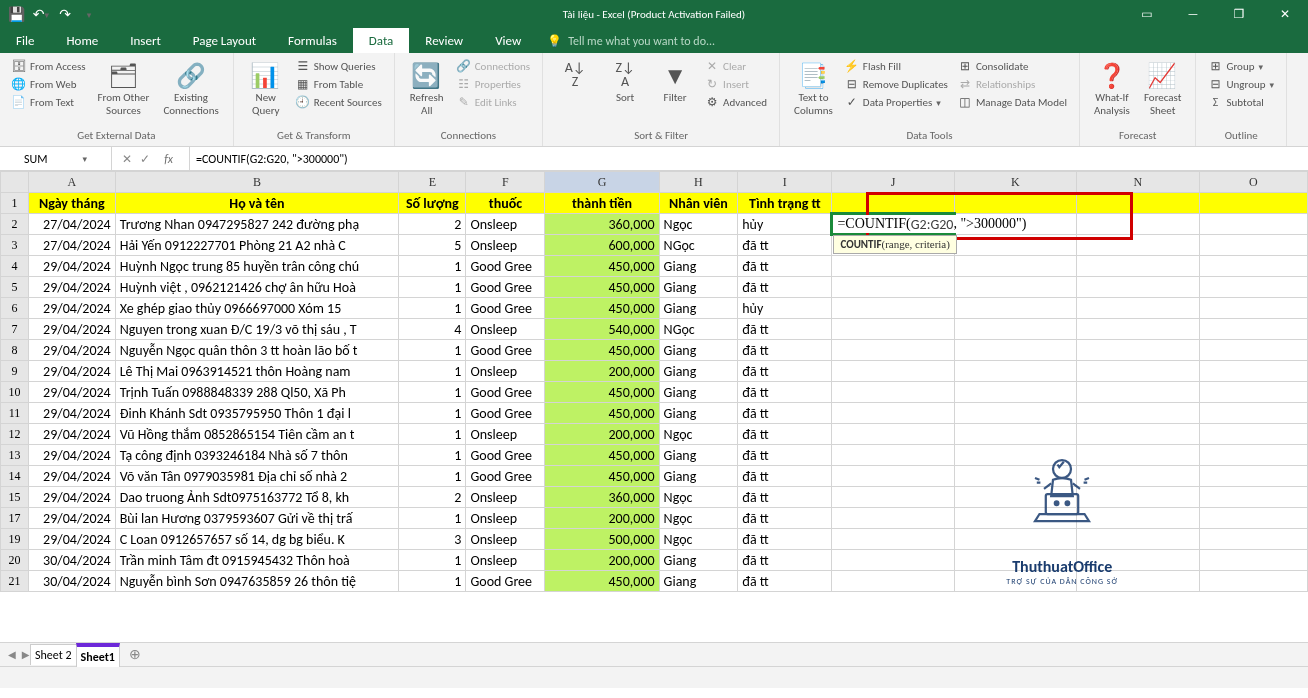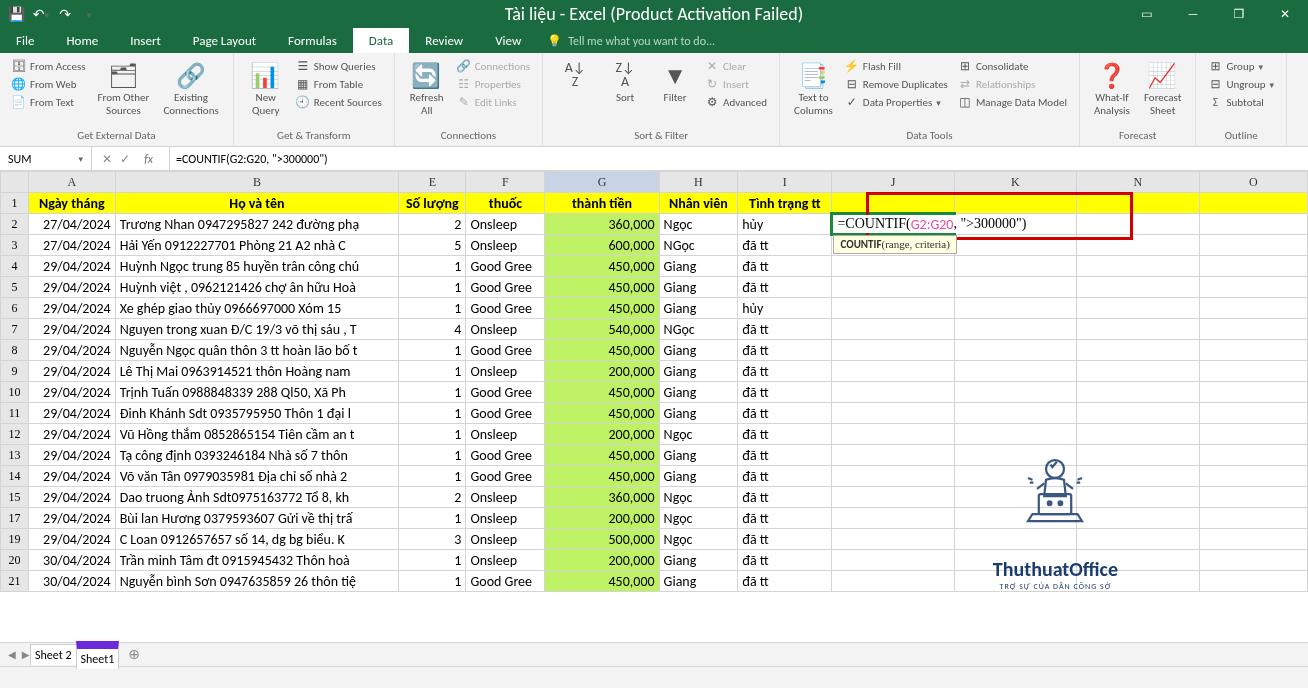--- a/index.html
+++ b/index.html
@@ -1,66 +1,66 @@
 <!DOCTYPE html>
 <html><head>
 <meta charset="utf-8">
 <style>
 *{margin:0;padding:0;box-sizing:border-box;font-family:"Segoe UI",Calibri,Arial,sans-serif;}
 html,body{width:1308px;height:698px;overflow:hidden;background:#fff;}
 .titlebar{height:28px;background:#1a6b3f;display:flex;align-items:center;color:#fff;font-size:12px;position:relative;}
 .qat{display:flex;align-items:center;gap:2px;padding-left:6px;}
 .qat-icon{width:22px;height:22px;display:flex;align-items:center;justify-content:center;font-size:14px;}
-.title-text{position:absolute;left:50%;transform:translateX(-50%);font-size:18px;}
+.title-text{position:absolute;left:50%;transform:translateX(-50%);font-size:11px;}
 .win-controls{position:absolute;right:0;display:flex;}
 .win-btn{width:46px;height:28px;display:flex;align-items:center;justify-content:center;font-size:12px;}
 .ribbon-tabs{height:25px;background:#1a6b3f;display:flex;align-items:stretch;color:#fff;font-size:13px;}
 .ribbon-tab{padding:0 16px;display:flex;align-items:center;cursor:pointer;}
 .ribbon-tab.active{background:#fff;color:#1a6b3f;}
 .tell-me{margin-left:10px;display:flex;align-items:center;color:#b8d8c6;font-size:12px;}
 .tell-me-icon{margin-right:6px;}
 .ribbon{height:94px;background:#f3f3f3;border-bottom:1px solid #d4d4d4;display:flex;font-size:11px;color:#555;}
 .ribbon-group{border-right:1px solid #e0e0e0;padding:4px 8px 2px;display:flex;flex-direction:column;justify-content:space-between;}
 .group-content{display:flex;gap:2px;align-items:flex-start;flex:1;}
 .group-label{text-align:center;font-size:11px;color:#666;padding-bottom:2px;}
 .rbtn{display:flex;align-items:center;gap:4px;padding:2px 4px;white-space:nowrap;cursor:pointer;color:#555;}
 .rbtn.disabled{color:#aaa;}
 .rbtn .ic{width:14px;height:14px;display:inline-flex;align-items:center;justify-content:center;font-size:12px;}
 .rbtn-big{display:flex;flex-direction:column;align-items:center;justify-content:center;gap:2px;padding:4px 6px;min-width:48px;cursor:pointer;color:#555;text-align:center;}
 .rbtn-big .big-ic{width:28px;height:28px;font-size:24px;display:flex;align-items:center;justify-content:center;}
 .col-stack{display:flex;flex-direction:column;gap:0px;}
 .formula-bar{height:24px;background:#fff;border-bottom:1px solid #d4d4d4;display:flex;align-items:center;font-size:12px;}
-.name-box{width:92px;border-right:1px solid #d4d4d4;padding:0 8px;display:flex;align-items:center;justify-content:space-between;height:100%;}
+.name-box{width:112px;border-right:1px solid #d4d4d4;padding:0 24px;display:flex;align-items:center;justify-content:space-between;height:100%;}
 .fb-icons{display:flex;align-items:center;gap:8px;padding:0 10px;border-right:1px solid #d4d4d4;height:100%;color:#888;}
 .fb-fx{padding:0 6px;font-style:italic;color:#737373;}
 .fb-input{flex:1;padding:0 6px;}
 .sheet-area{position:relative;height:471px;overflow:hidden;}
 .grid{border-collapse:collapse;table-layout:fixed;font-size:14px;font-family:"Times New Roman",serif;}
 .grid th,.grid td{border:1px solid #d4d4d4;height:21px;padding:0 4px;overflow:hidden;white-space:nowrap;text-overflow:clip;}
 .grid thead th{background:#e6e6e6;font-weight:normal;font-size:12px;font-family:"Segoe UI";color:#333;text-align:center;position:sticky;top:0;}
 .grid .rowhdr{background:#e6e6e6;font-size:12px;font-family:"Segoe UI";text-align:center;width:28px;min-width:28px;}
 .hdr-row td{background:#ffff00;font-weight:bold;text-align:center;}
 .col-A{width:88px;}.col-B{width:288px;}.col-E{width:68px;}.col-F{width:80px;}.col-G{width:120px;}.col-H{width:80px;}.col-I{width:96px;}.col-J{width:136px;}.col-K{width:136px;}.col-N{width:136px;}.col-O{width:120px;}
 .num{text-align:right;}
 .sel-col{background:#bef264;}
 .sel-col-hdr{background:#c8d4e6!important;}
 .formula-cell{border:3px solid #1a8a3a!important;position:relative;overflow:visible!important;z-index:10;}
 .formula-overlay{position:absolute;left:0;top:0;height:100%;display:flex;align-items:center;background:#fff;padding:0 4px;white-space:nowrap;font-family:"Times New Roman";font-size:14px;}
-.formula-overlay .rng{color:#ec4899;}
+.formula-overlay .rng{color:#404040;}
 .tooltip{position:absolute;left:0;top:100%;margin-top:2px;background:#ffffe1;border:1px solid #aaa;font-size:11px;font-family:"Segoe UI";padding:2px 6px;color:#333;white-space:nowrap;z-index:20;}
 .red-box{position:absolute;border:3px solid #d00000;pointer-events:none;}
 .sheet-tabs{height:24px;background:#f3f3f3;border-top:1px solid #d4d4d4;display:flex;align-items:center;font-size:12px;padding-left:30px;gap:0;}
 .nav-arrows{position:absolute;left:8px;display:flex;gap:6px;color:#888;font-size:10px;}
 .sheet-tab{padding:3px 4px;border:1px solid #ccc;border-bottom:none;background:#fff;margin-right:-1px;cursor:pointer;}
-.sheet-tab.active{font-weight:normal;border-top:8px solid #6d28d9;}
+.sheet-tab.active{font-weight:bold;border-top:4px solid #6d28d9;}
 .add-sheet{padding:3px 10px;color:#888;font-size:14px;}
 .statusbar{height:22px;background:#f3f3f3;border-top:1px solid #d4d4d4;}
 .watermark{position:absolute;right:190px;top:280px;color:#1a3c6e;font-family:Arial;text-align:center;pointer-events:none;z-index:5;}
 .watermark .logo{font-size:60px;line-height:1;opacity:.85;}
-.watermark .brand{font-size:20px;font-weight:bold;margin-top:6px;}
+.watermark .brand{font-size:16px;font-weight:bold;margin-top:6px;}
 .watermark .tag{font-size:8px;letter-spacing:1px;color:#1a3c6e;}
 .chev{font-size:9px;color:#666;}
 </style>
 </head>
 <body>
 
 <div class="titlebar">
   <div class="qat">
     <div class="qat-icon">💾</div>
     <div class="qat-icon">↶<span class="chev">▾</span></div>

